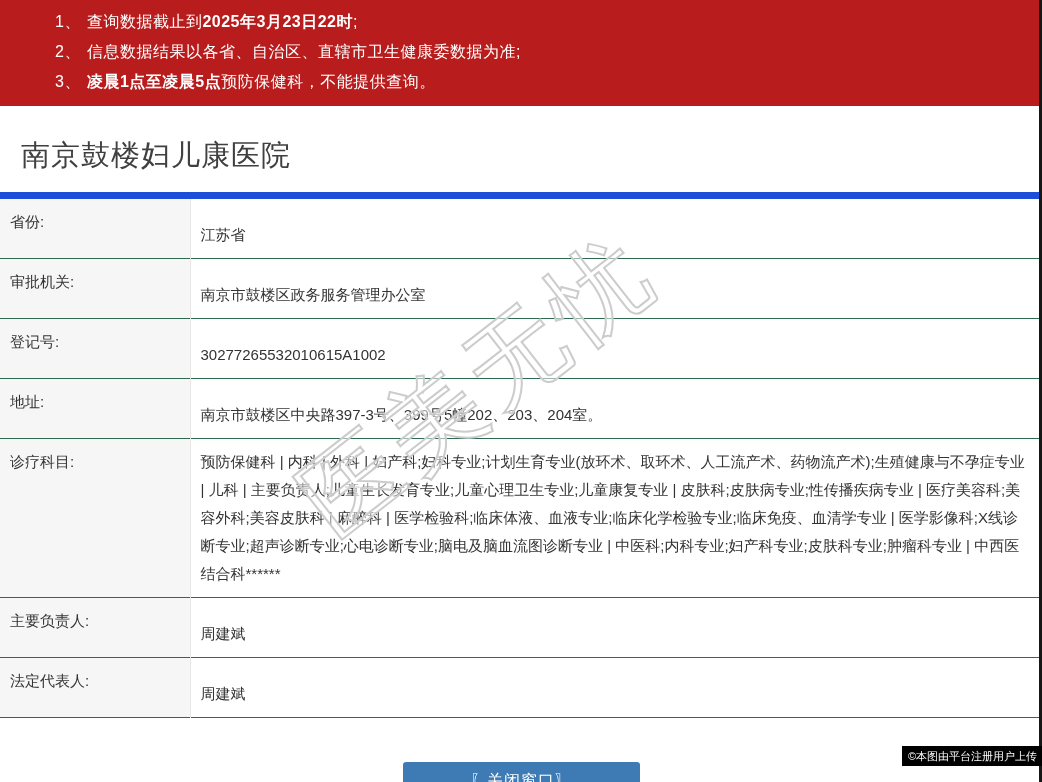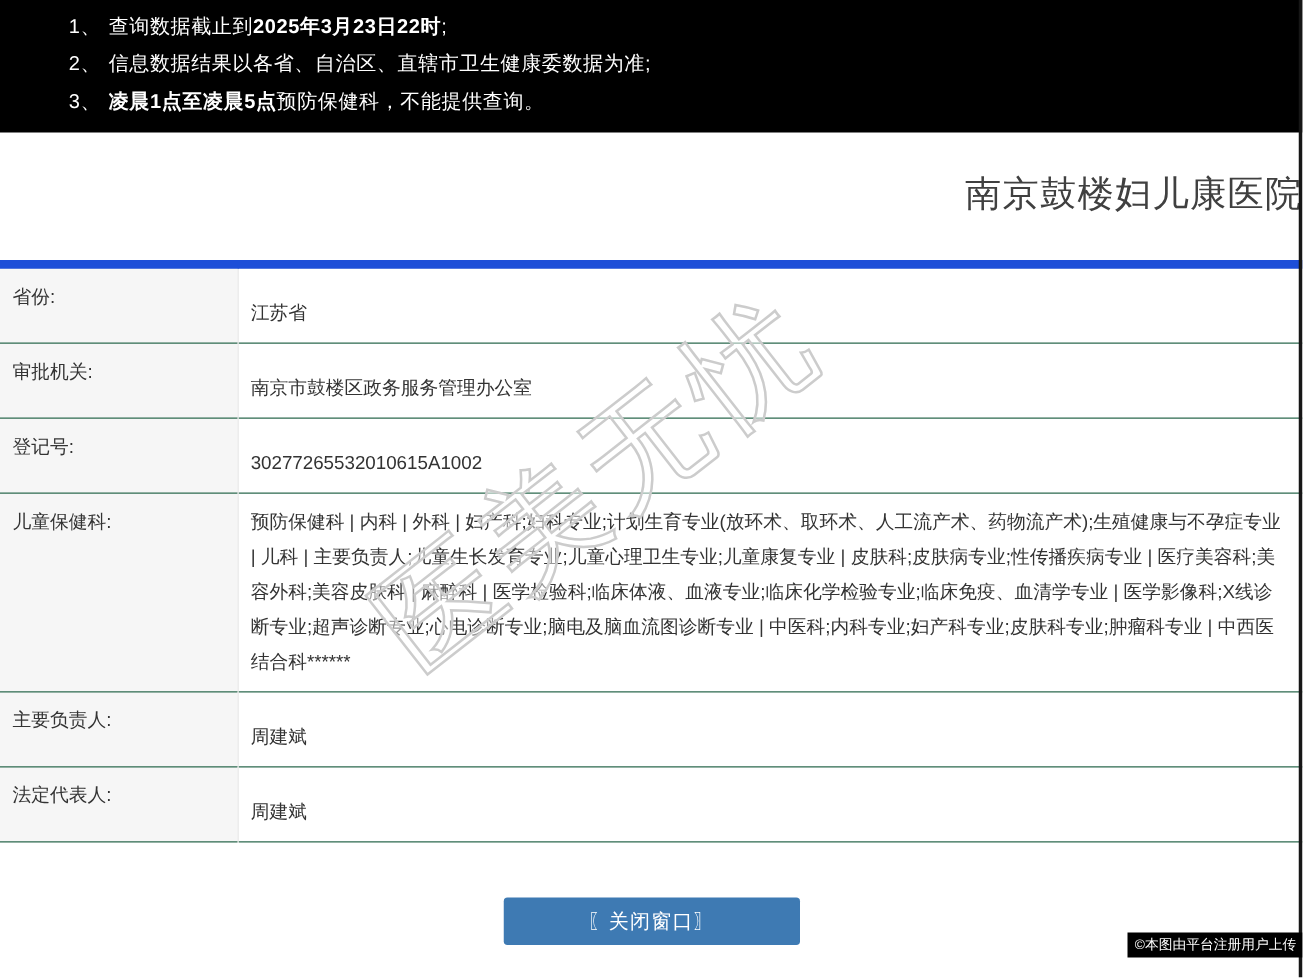--- a/index.html
+++ b/index.html
@@ -14,42 +14,43 @@
 
   
   .right-edge {
     position: absolute; top: 0; right: 0;
     width: 3px; height: 100%;
     background: #161616; z-index: 30;
   }
 
   
   .notice {
-    background: #000000;
+    background: #b91c1c;
     color: #ffffff;
     padding: 7px 0 9px 0;
     width: 100%;
   }
   .notice ul { list-style: none; padding-left: 55px; }
   .notice li {
     font-size: 16px;
     line-height: 30px;
     letter-spacing: 0.5px;
   }
   .notice li b { font-weight: 700; }
   .notice .num { margin-right: 6px; }
 
   
   .page-title {
-    text-align: right;
+    text-align: left;
     font-size: 29px;
     font-weight: 400;
     color: #404040;
-    margin: 30px 0 32px 0;
+    margin: 30px 0 16px 0;
     letter-spacing: 1px;
+    padding-left: 21px;
   }
 
   
   table.info {
     width: 100%;
     border-collapse: collapse;
     font-size: 15px;
     color: #333333;
     border-top: 7px solid #1d4ed8;
   }
@@ -144,21 +145,25 @@
     </tr>
     <tr>
       <td class="label">审批机关:</td>
       <td class="value simple">南京市鼓楼区政务服务管理办公室</td>
     </tr>
     <tr>
       <td class="label">登记号:</td>
       <td class="value simple">30277265532010615A1002</td>
     </tr>
     <tr>
-      <td class="label">儿童保健科:</td>
+      <td class="label">地址:</td>
+      <td class="value simple">南京市鼓楼区中央路397-3号、399号5幢202、203、204室。</td>
+    </tr>
+    <tr>
+      <td class="label">诊疗科目:</td>
       <td class="value">预防保健科 | 内科 | 外科 | 妇产科;妇科专业;计划生育专业(放环术、取环术、人工流产术、药物流产术);生殖健康与不孕症专业 | 儿科 | 主要负责人;儿童生长发育专业;儿童心理卫生专业;儿童康复专业 | 皮肤科;皮肤病专业;性传播疾病专业 | 医疗美容科;美容外科;美容皮肤科 | 麻醉科 | 医学检验科;临床体液、血液专业;临床化学检验专业;临床免疫、血清学专业 | 医学影像科;X线诊断专业;超声诊断专业;心电诊断专业;脑电及脑血流图诊断专业 | 中医科;内科专业;妇产科专业;皮肤科专业;肿瘤科专业 | 中西医结合科******</td>
     </tr>
     <tr>
       <td class="label">主要负责人:</td>
       <td class="value simple">周建斌</td>
     </tr>
     <tr>
       <td class="label">法定代表人:</td>
       <td class="value simple">周建斌</td>
     </tr>

